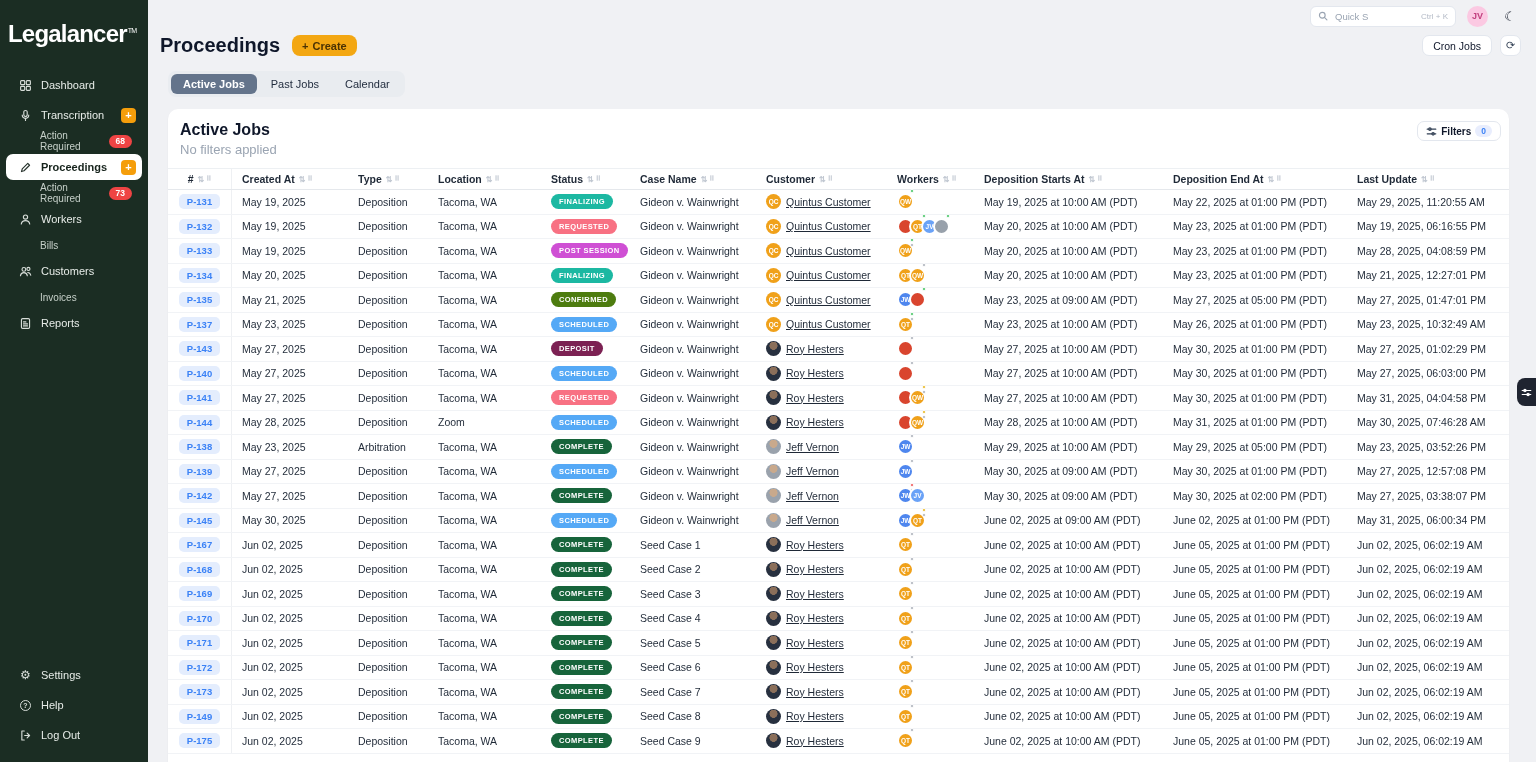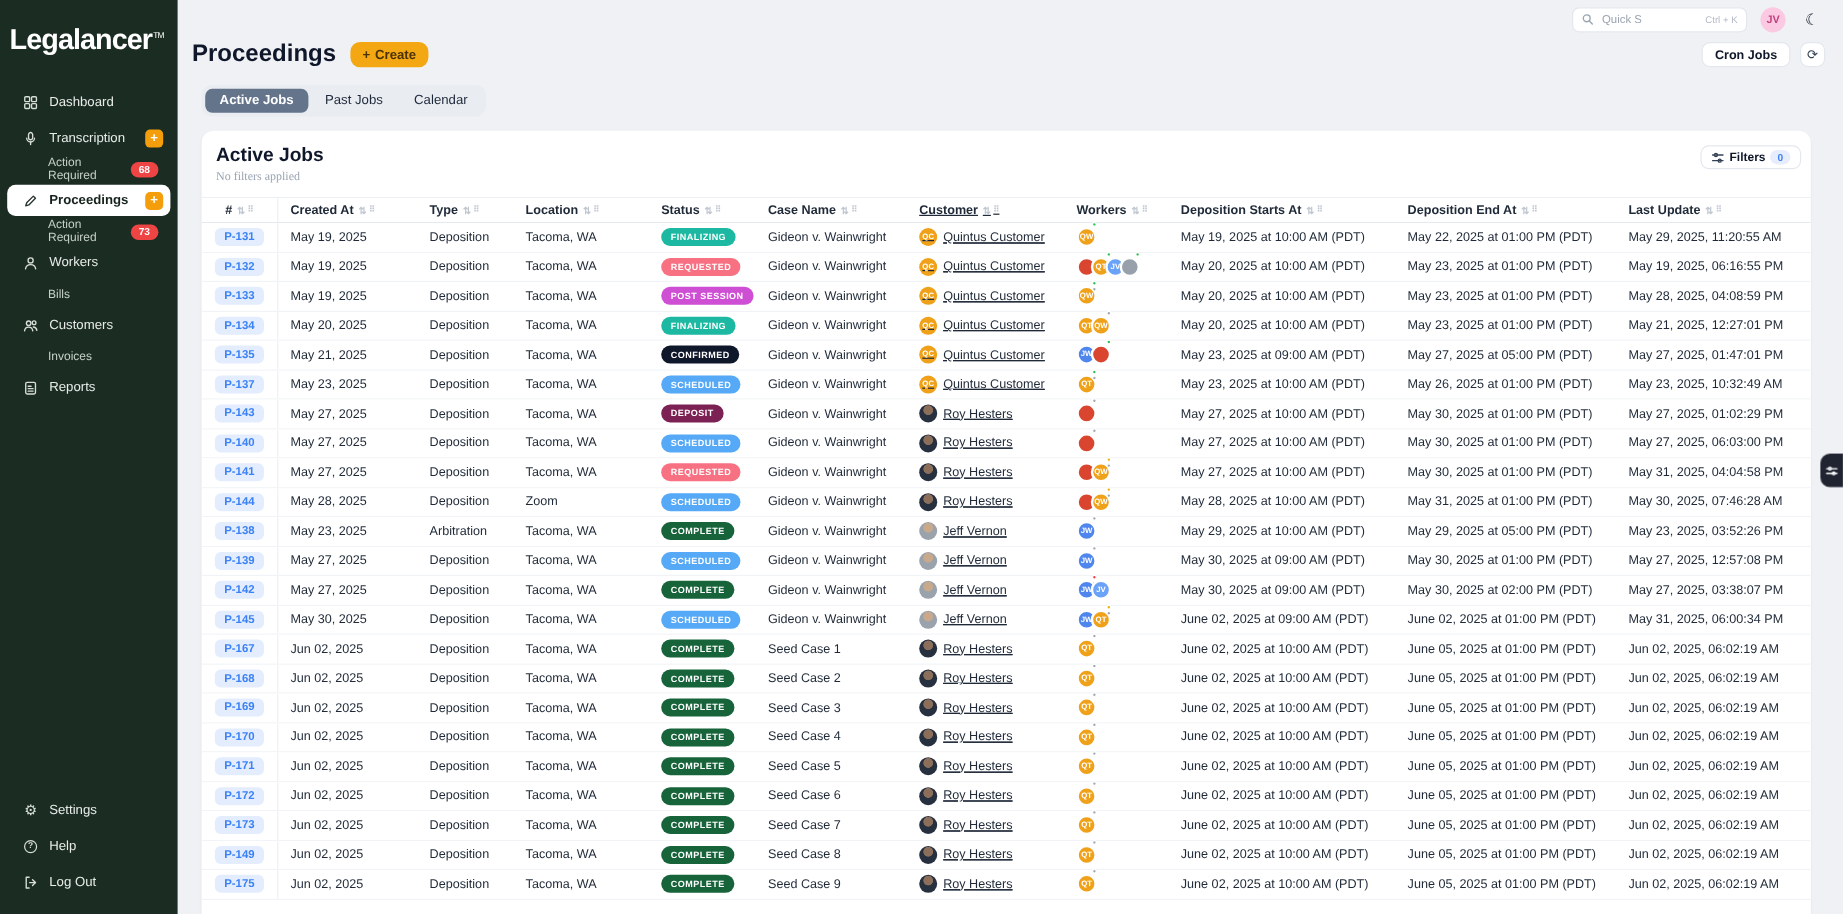--- a/index.html
+++ b/index.html
@@ -45,55 +45,55 @@
     font-size:9px; font-weight:700; display:flex; align-items:center; justify-content:center; cursor:pointer; }
   .moon-btn { width:22px; height:22px; border:none; background:transparent; font-size:13px; color:#111827;
     display:flex; align-items:center; justify-content:center; cursor:pointer; }
 
   .page-head { display:flex; align-items:center; gap:12px; margin-top:7px; }
   .page-title { font-size:20px; font-weight:800; color:#0f172a; }
   .create-btn { background:#f3a712; border:none; border-radius:8px; height:21px; padding:0 10px;
     display:flex; align-items:center; gap:4px; font-size:11px; font-weight:700; color:#4a3204; cursor:pointer; }
   .head-right { margin-left:auto; display:flex; gap:8px; margin-right:-12px; }
   .cron-btn { background:#fff; border:1px solid #e3e7ee; border-radius:7px; height:21px; padding:0 10px;
-    font-size:10.5px; font-weight:700; color:#0f172a; cursor:pointer; }
+    font-size:10.5px; font-weight:400; color:#0f172a; cursor:pointer; }
   .sync-btn { width:21px; height:21px; background:#fff; border:1px solid #e3e7ee; border-radius:7px;
     font-size:11px; color:#334155; display:flex; align-items:center; justify-content:center; cursor:pointer; }
 
   .tabs { margin:14px 0 0 8px; align-self:flex-start; display:inline-flex; gap:2px;
     background:#e9ecf0; border-radius:8px; padding:3px; }
   .tab { border:none; background:transparent; font-size:11px; color:#1e293b; padding:4px 12px;
     border-radius:6px; font-weight:500; cursor:pointer; }
   .tab.active { background:#64748b; color:#fff; font-weight:600; }
 
   .card { margin:12px 0 0 8px; background:#fff; border-radius:10px 10px 0 0; flex:1;
     display:flex; flex-direction:column; overflow:hidden; padding-top:10px; box-shadow:0 1px 2px rgba(16,24,40,.05); }
   .card-head { display:flex; align-items:flex-start; padding:2px 8px 0 12px; }
   .card-title { font-size:16px; font-weight:800; color:#0f172a; }
-  .card-sub { font-size:10px; color:#9aa4b2; margin-top:3px;font-family:Liberation Serif, serif; }
+  .card-sub { font-size:13px; color:#9aa4b2; margin-top:3px; }
   .filters-btn { margin-left:auto; background:#fff; border:1px solid #e3e7ee; border-radius:7px; height:20px;
     padding:0 8px; display:flex; align-items:center; gap:4px; font-size:10px; font-weight:600; color:#0f172a; cursor:pointer; }
   .filters-btn svg { width:11px; height:11px; stroke:#334155; fill:none; stroke-width:1.4; stroke-linecap:round; }
   .filters-count { background:#e8edfd; color:#3b82f6; font-size:8.5px; font-weight:700;
     padding:1px 6px; border-radius:999px; }
 
   .toolbar { display:flex; align-items:center; margin-top:10px; padding:0 14px 0 5px; }
   .search-box { width:142px; height:21px; background:#fff; border:1px solid #e3e7ee; border-radius:6px;
     display:flex; align-items:center; gap:4px; padding:0 7px; flex-direction:row-reverse; }
   .grid-view-btn { margin-left:auto; border:none; background:transparent; color:#aab2bd; font-size:12px; cursor:pointer; }
 
   .table { margin-top:11px; flex:1; display:flex; flex-direction:column; overflow:hidden; }
   .thead { display:flex; align-items:center; height:22px; border-top:1px solid #edf0f3; border-bottom:1px solid #e5e8ec; }
   .th { display:flex; align-items:center; gap:4px; font-size:10.5px; font-weight:700; color:#1f2937;
     padding-left:10px; white-space:nowrap; overflow:visible; }
   .th-icons { display:inline-flex; align-items:center; gap:2px; color:#c0c7d1; }
   .sort-ic { font-size:8px; cursor:pointer; }
   .drag-ic { font-size:7px; cursor:pointer; }
   .c0{ width:64px; } .c1{ width:116px; } .c2{ width:80px; } .c3{ width:113px; } .c4{ width:89px; }
-  .c5{ width:126px; } .c6{ width:131px;text-decoration:underline; } .c7{ width:87px; } .c8{ width:189px; } .c9{ width:184px; } .c10{ flex:1;text-align:right; }
+  .c5{ width:126px; } .c6{ width:131px; } .c7{ width:87px; } .c8{ width:189px; } .c9{ width:184px; } .c10{ flex:1;text-align:right; }
   .th.c0 { justify-content:center; padding-left:0; border-right:1px solid #eef0f3; height:100%; }
 
   .tbody { flex:1; }
   .tr { display:flex; align-items:center; height:24.5px; border-bottom:1px solid #f1f3f6; background:#fff; }
   .td { display:flex; align-items:center; font-size:10.5px; color:#1f2937; padding-left:10px;
     white-space:nowrap; overflow:hidden; height:100%; }
   .td.c0 { justify-content:center; padding-left:0; border-right:1px solid #eef0f3; }
   .td.c7 { overflow:visible; }
   .id-pill { background:#e4edfd; color:#3b82f6; font-size:9.5px; font-weight:700; padding:2px 8px;
     border-radius:5px; cursor:pointer; }
@@ -483,21 +483,21 @@
               <div class="td c10">May 21, 2025, 12:27:01 PM</div>
             </div>
             <div class="tr">
               <div class="td c0">
                 <span class="id-pill">P-135</span>
               </div>
               <div class="td c1">May 21, 2025</div>
               <div class="td c2">Deposition</div>
               <div class="td c3">Tacoma, WA</div>
               <div class="td c4">
-                <span class="status-pill" style="background: #0f172a;">CONFIRMED</span>
+                <span class="status-pill" style="background: #4d7c0f;">CONFIRMED</span>
               </div>
               <div class="td c5">Gideon v. Wainwright</div>
               <div class="td c6">
                 <span class="cust">
                   <span class="cust-av qc">QC</span>
                   <span class="cust-name">Quintus Customer</span>
                 </span>
               </div>
               <div class="td c7">
                 <span class="wgroup">

